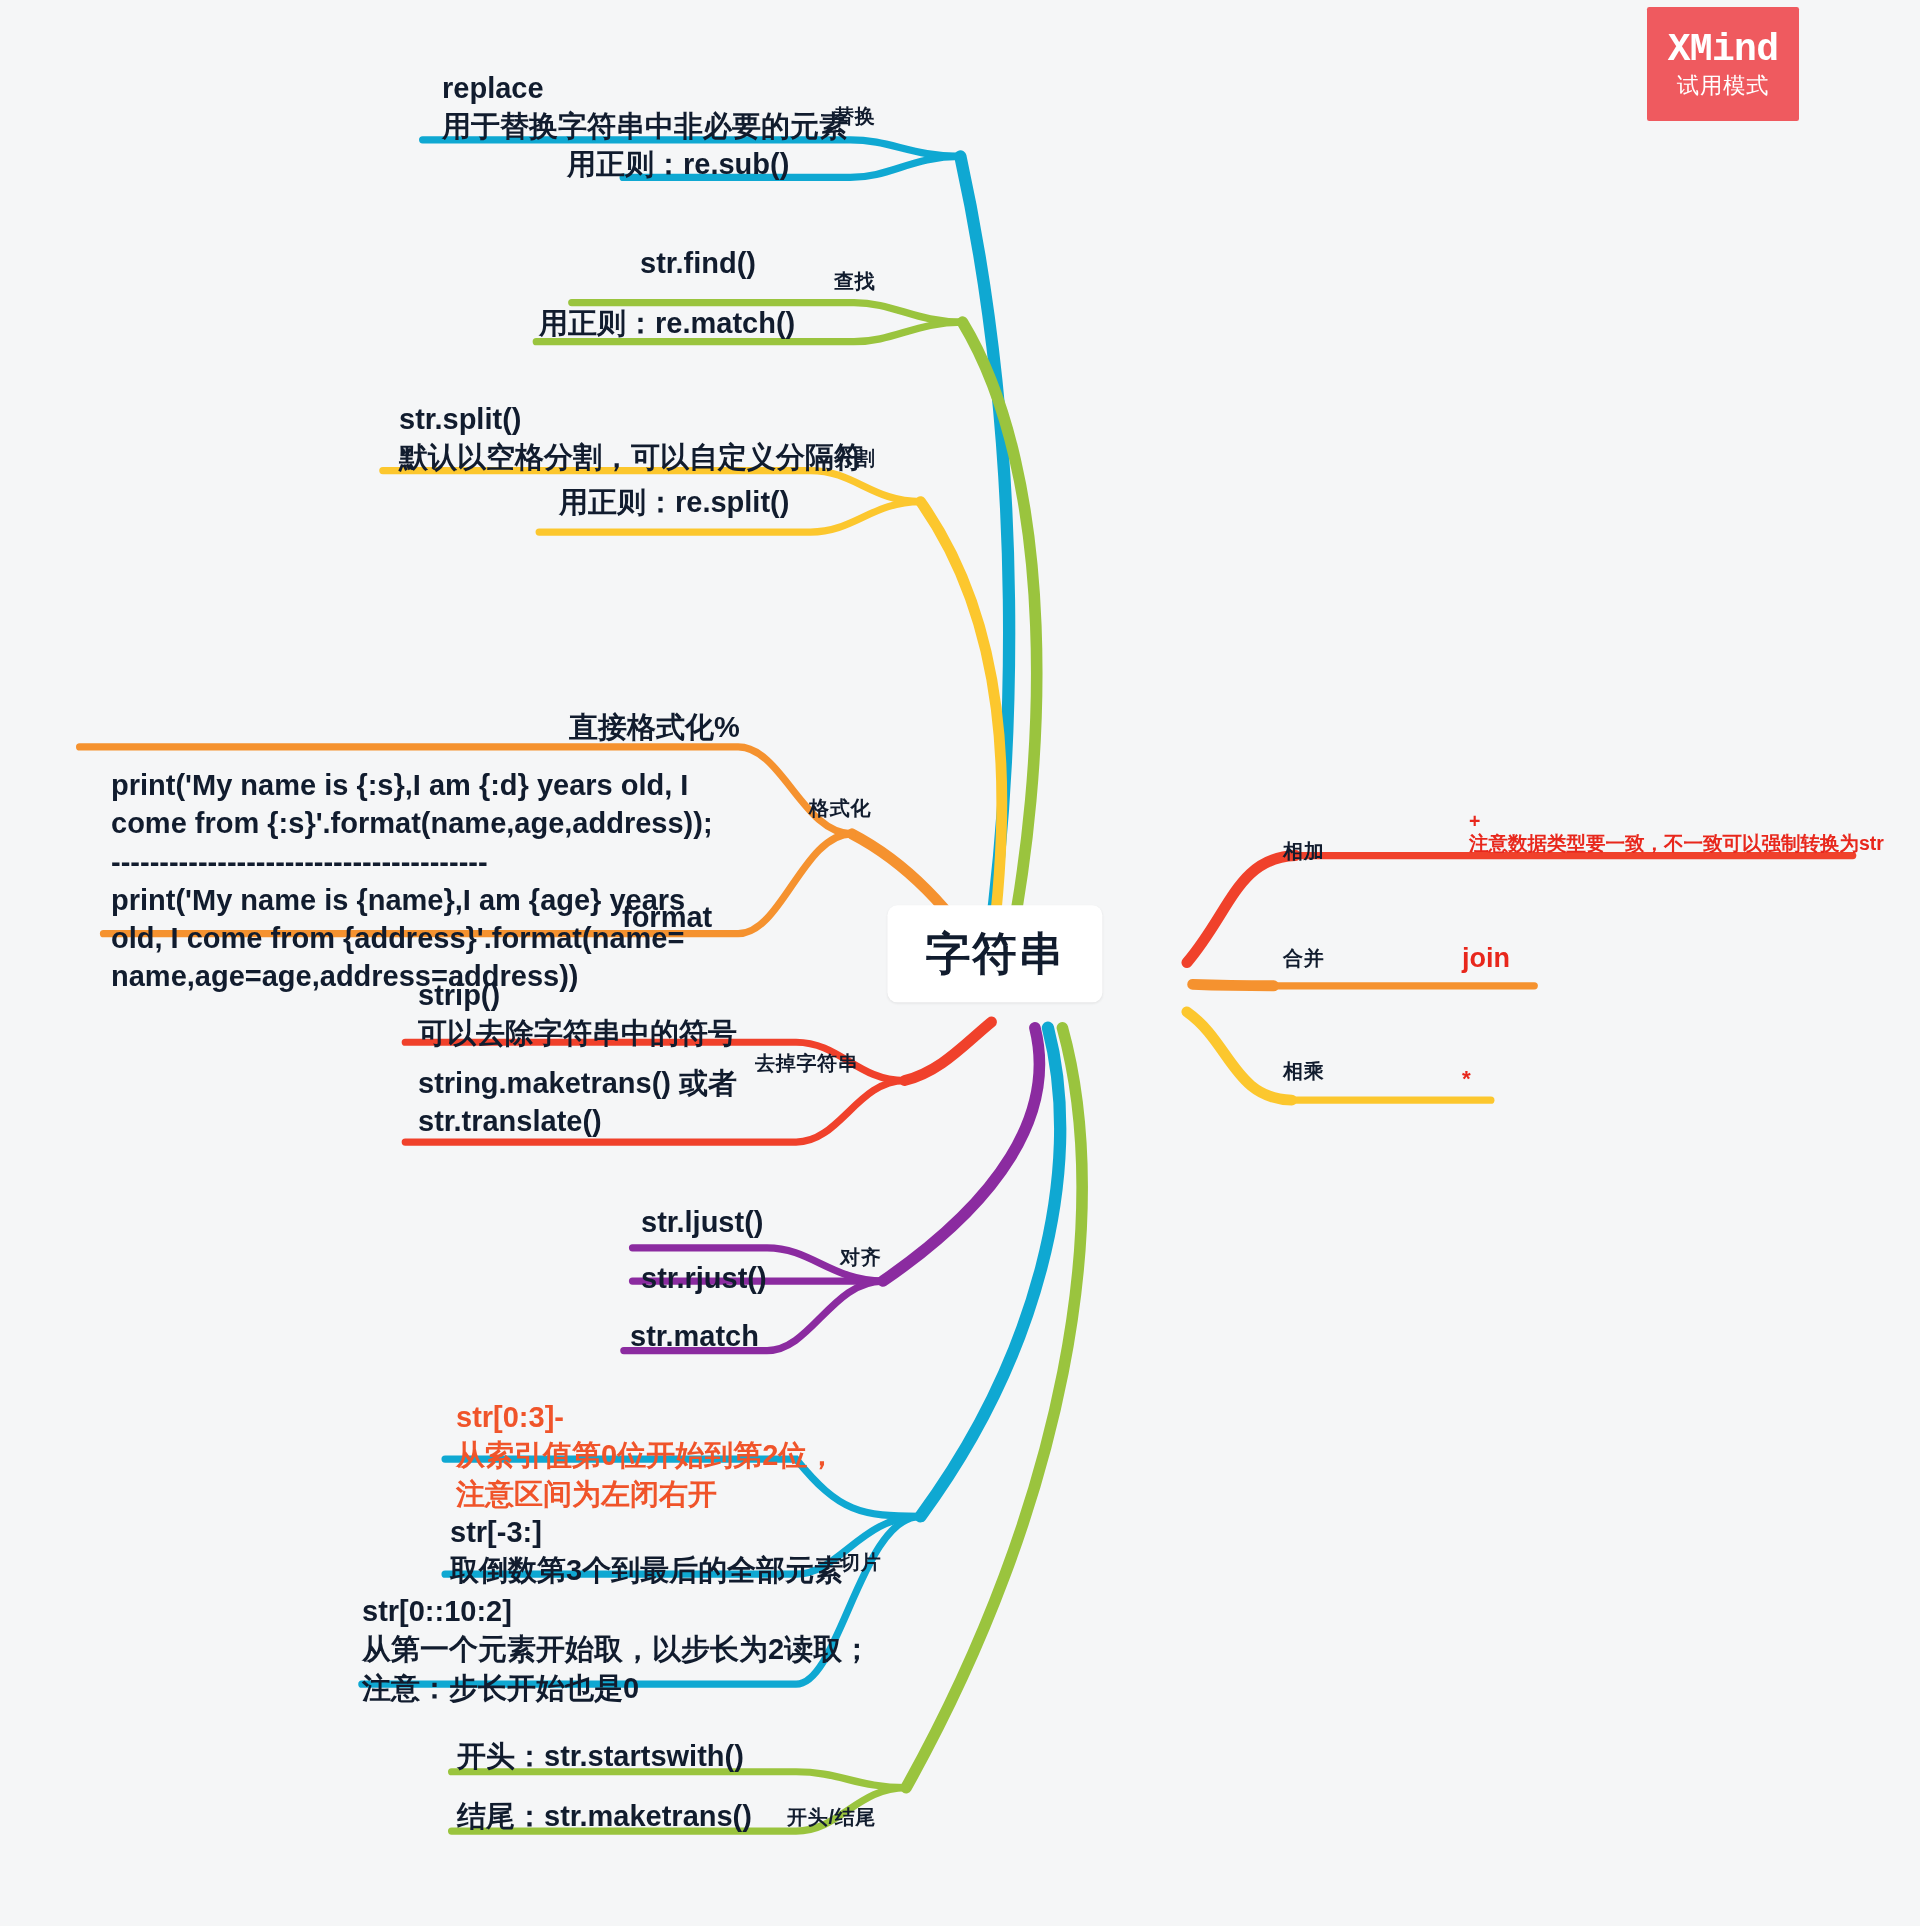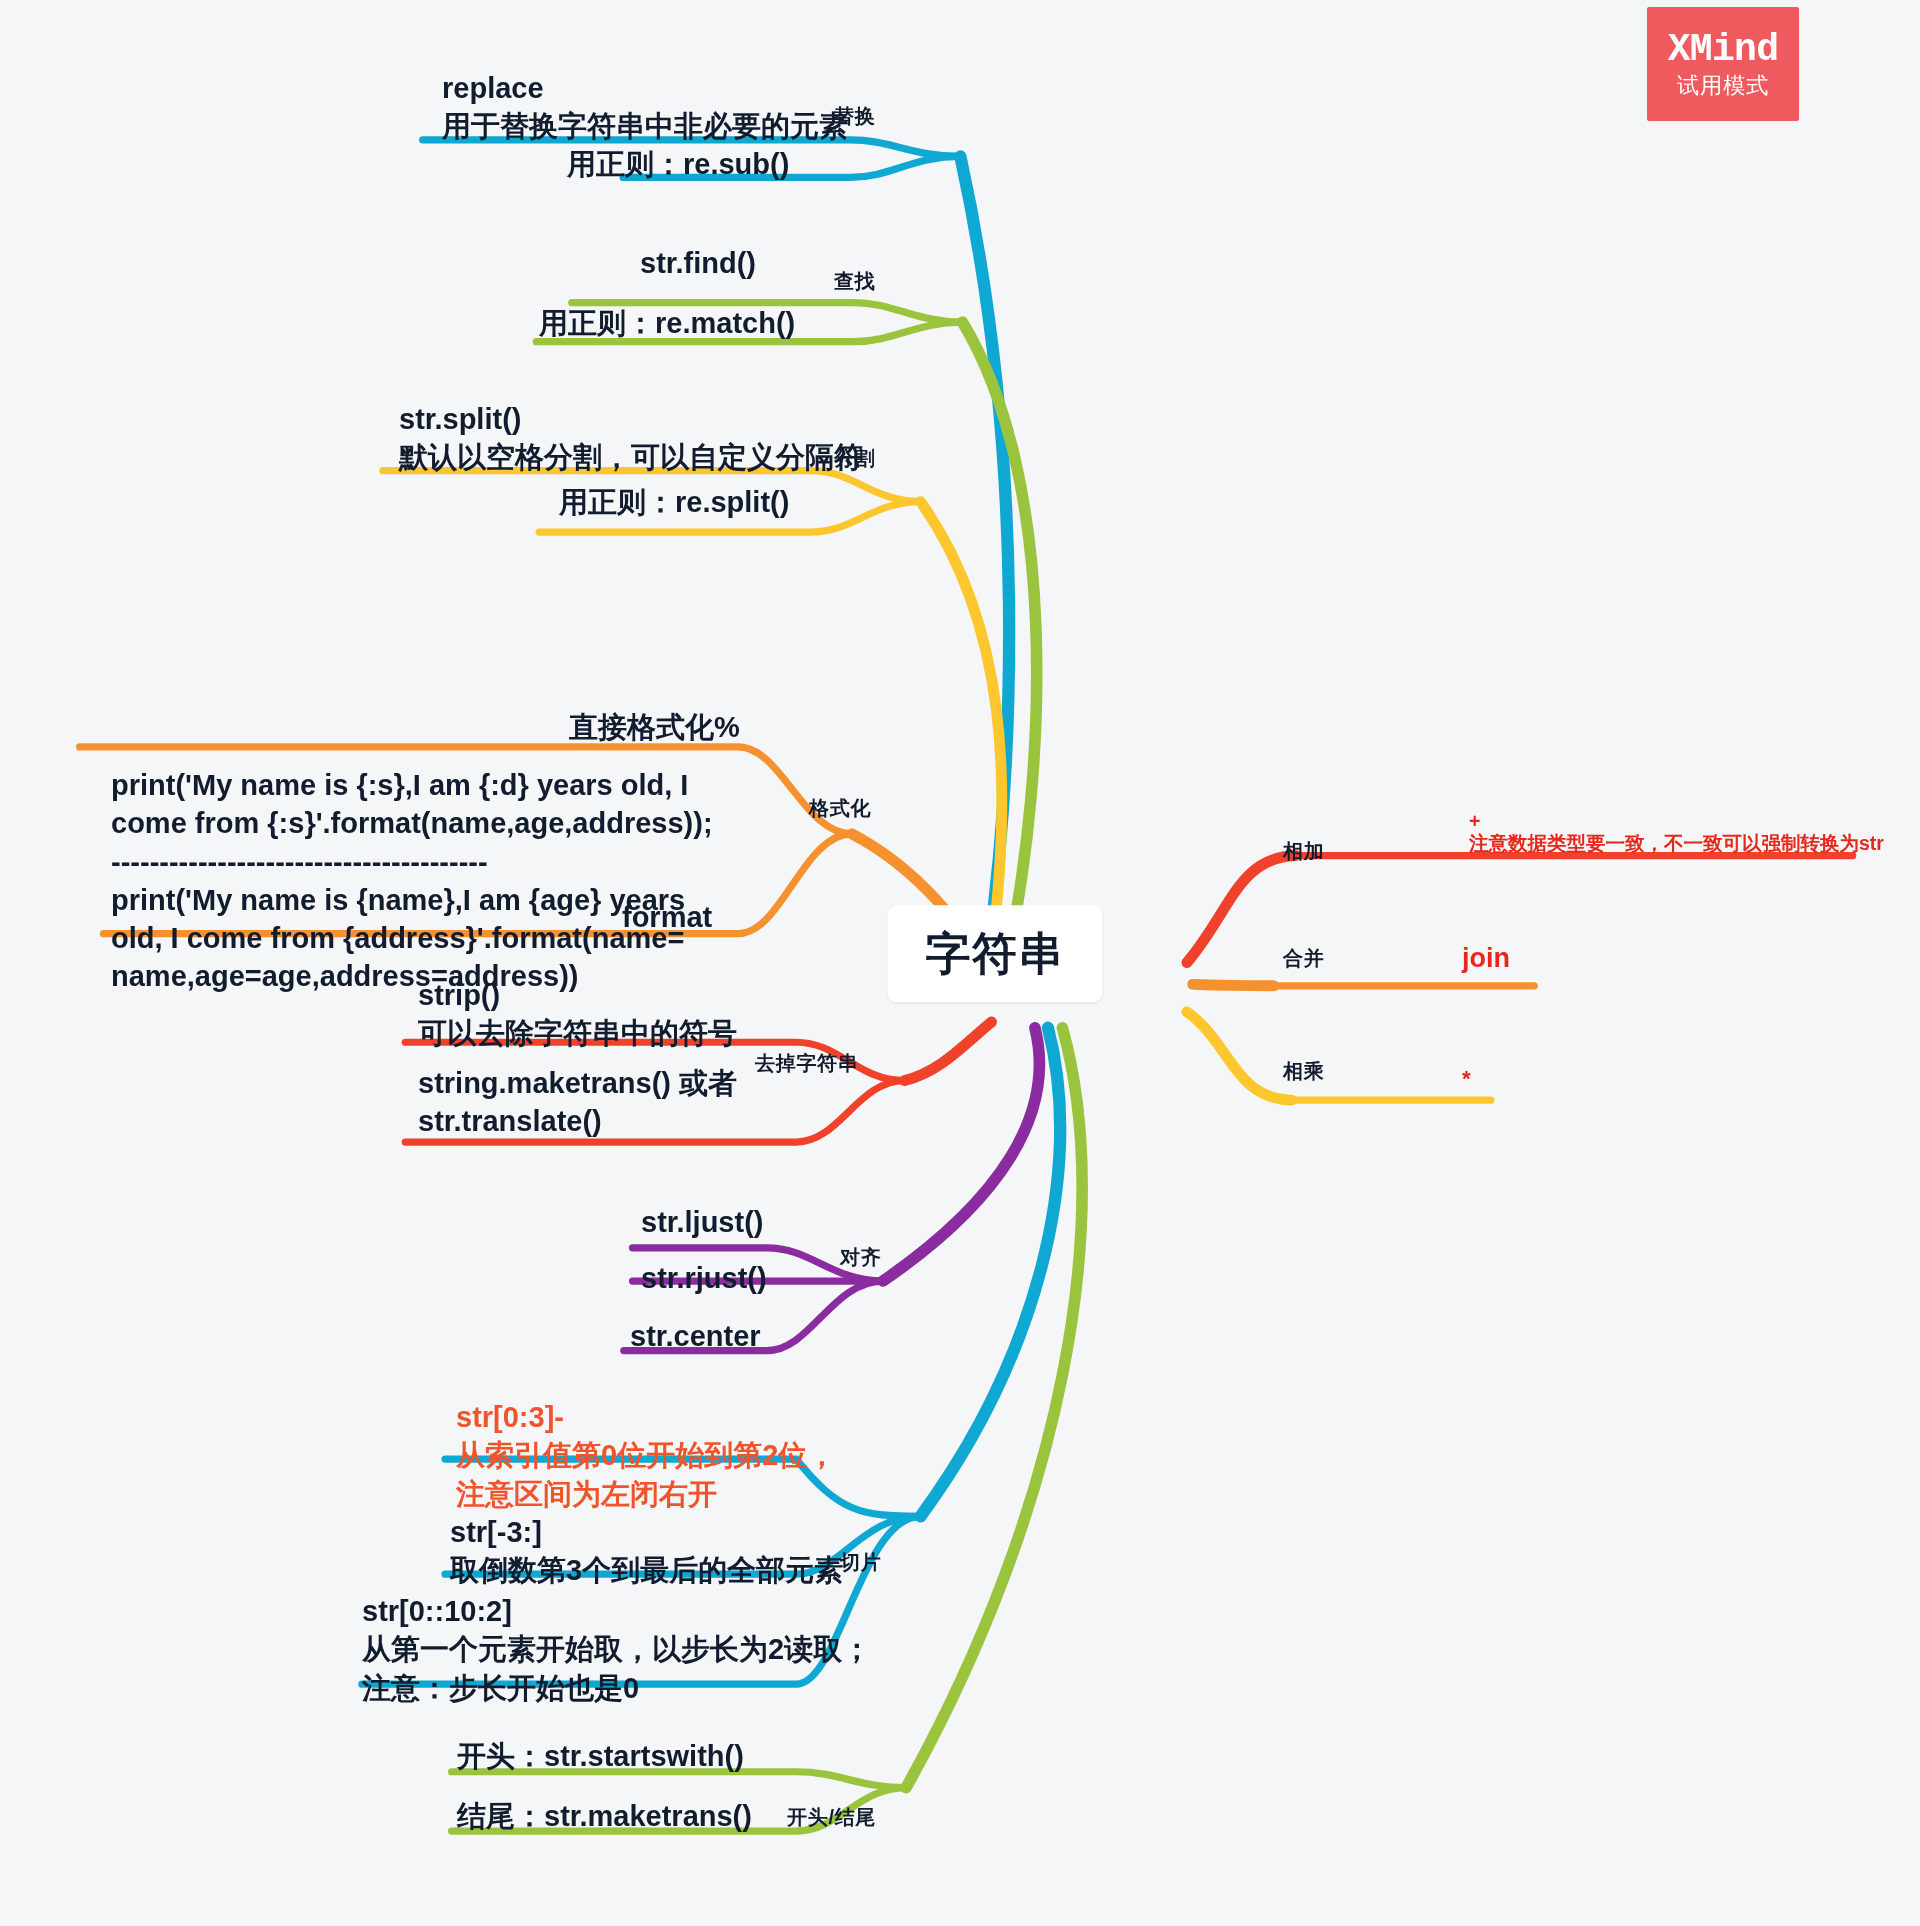--- a/index.html
+++ b/index.html
@@ -219,21 +219,21 @@
 name,age=age,address=address))</div>
   <div class="node sub" style="left:622px; top:898px;">format</div>
 
   <div class="node sub" style="left:418px; top:976px;">strip()
 可以去除字符串中的符号</div>
   <div class="node sub" style="left:418px; top:1064px;">string.maketrans() 或者
 str.translate()</div>
 
   <div class="node sub" style="left:641px; top:1203px;">str.ljust()</div>
   <div class="node sub" style="left:641px; top:1259px;">str.rjust()</div>
-  <div class="node sub" style="left:630px; top:1317px;">str.center</div>
+  <div class="node sub" style="left:630px; top:1317px;">str.match</div>
 
   <div class="node sub orange-note" style="left:456px; top:1398px;">str[0:3]-
 从索引值第0位开始到第2位，
 注意区间为左闭右开</div>
   <div class="node sub" style="left:450px; top:1513px;">str[-3:]
 取倒数第3个到最后的全部元素</div>
   <div class="node sub" style="left:362px; top:1592px;">str[0::10:2]
 从第一个元素开始取，以步长为2读取；
 注意：步长开始也是0</div>
 

